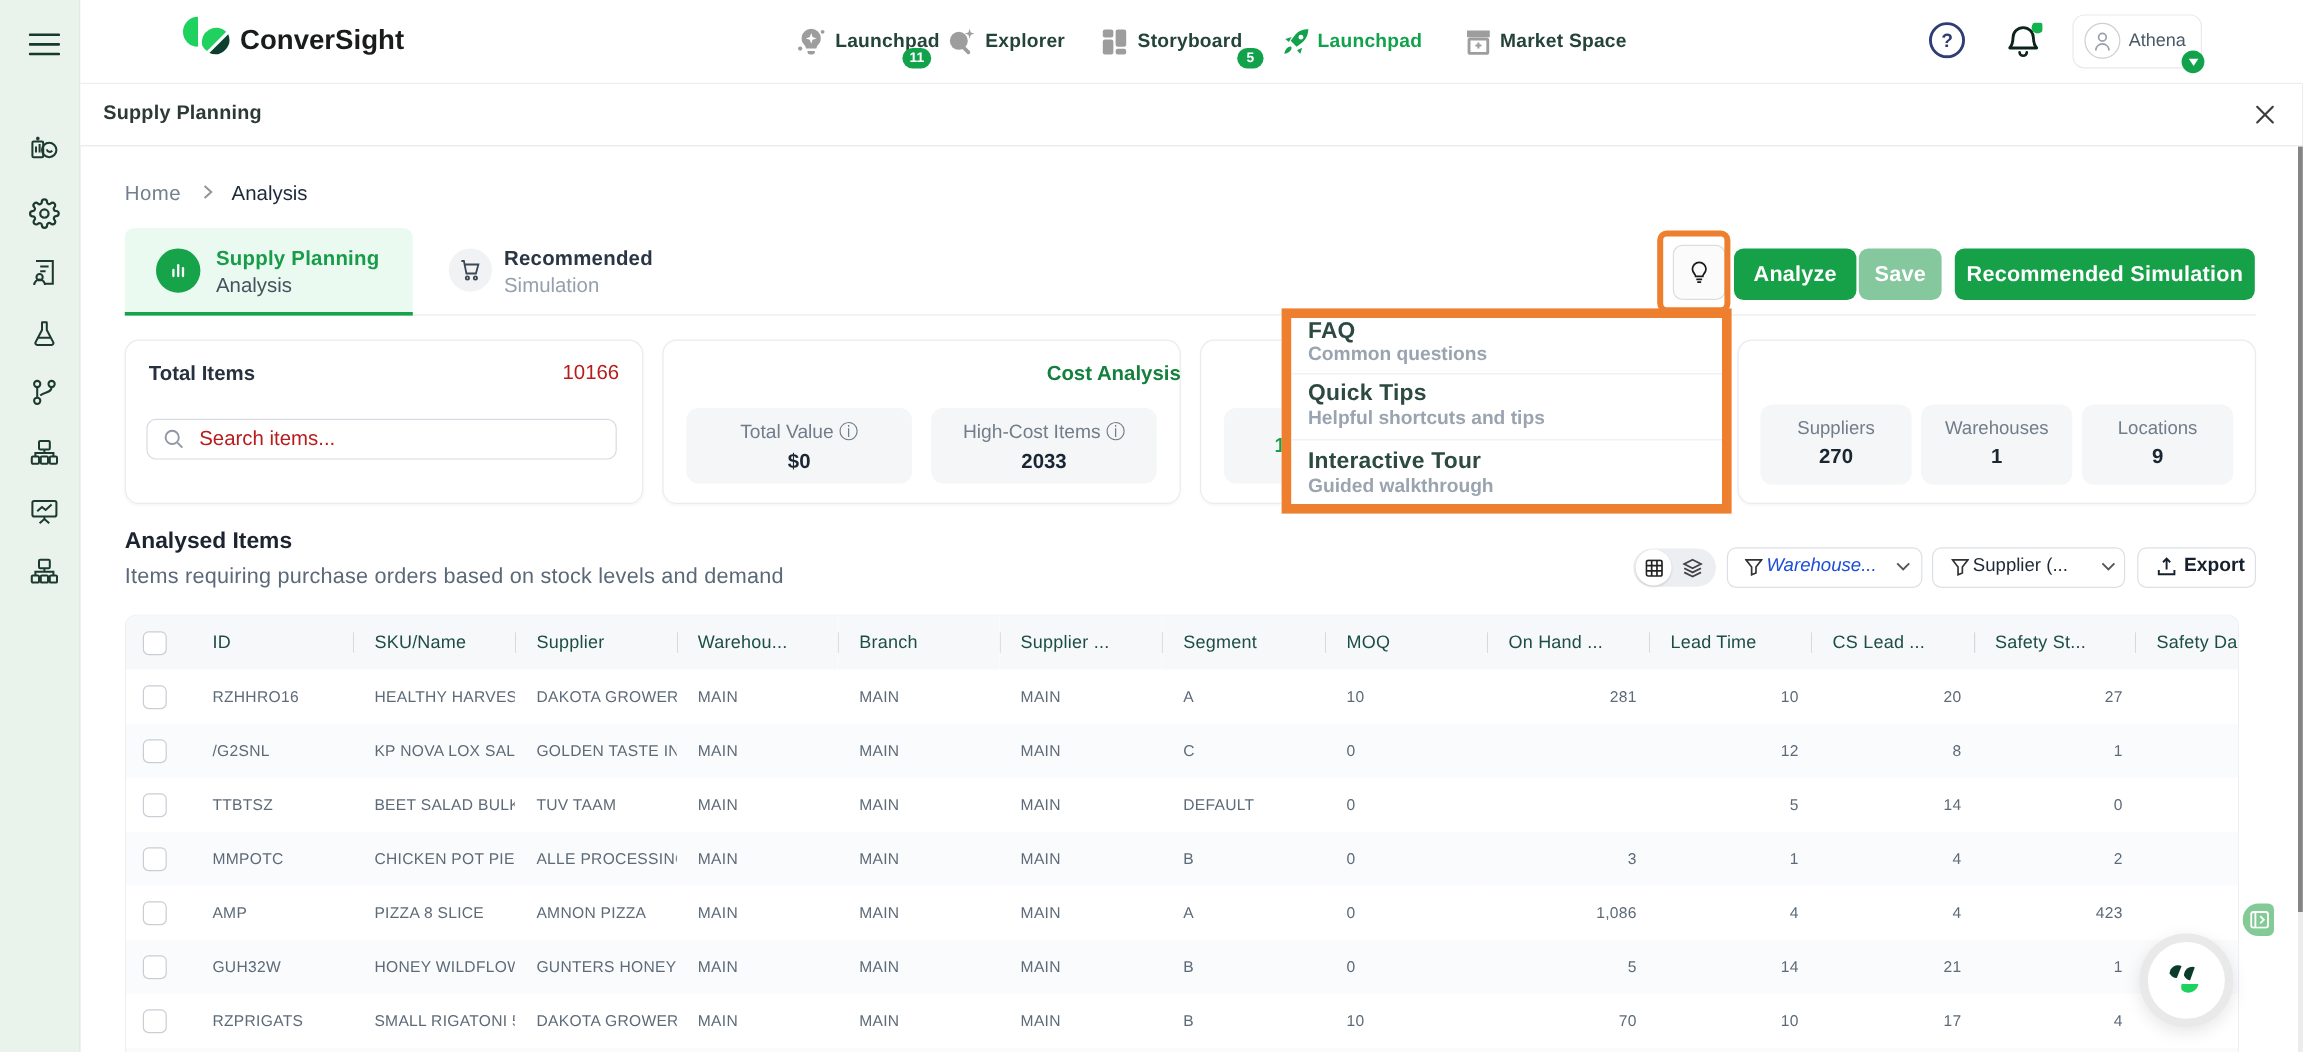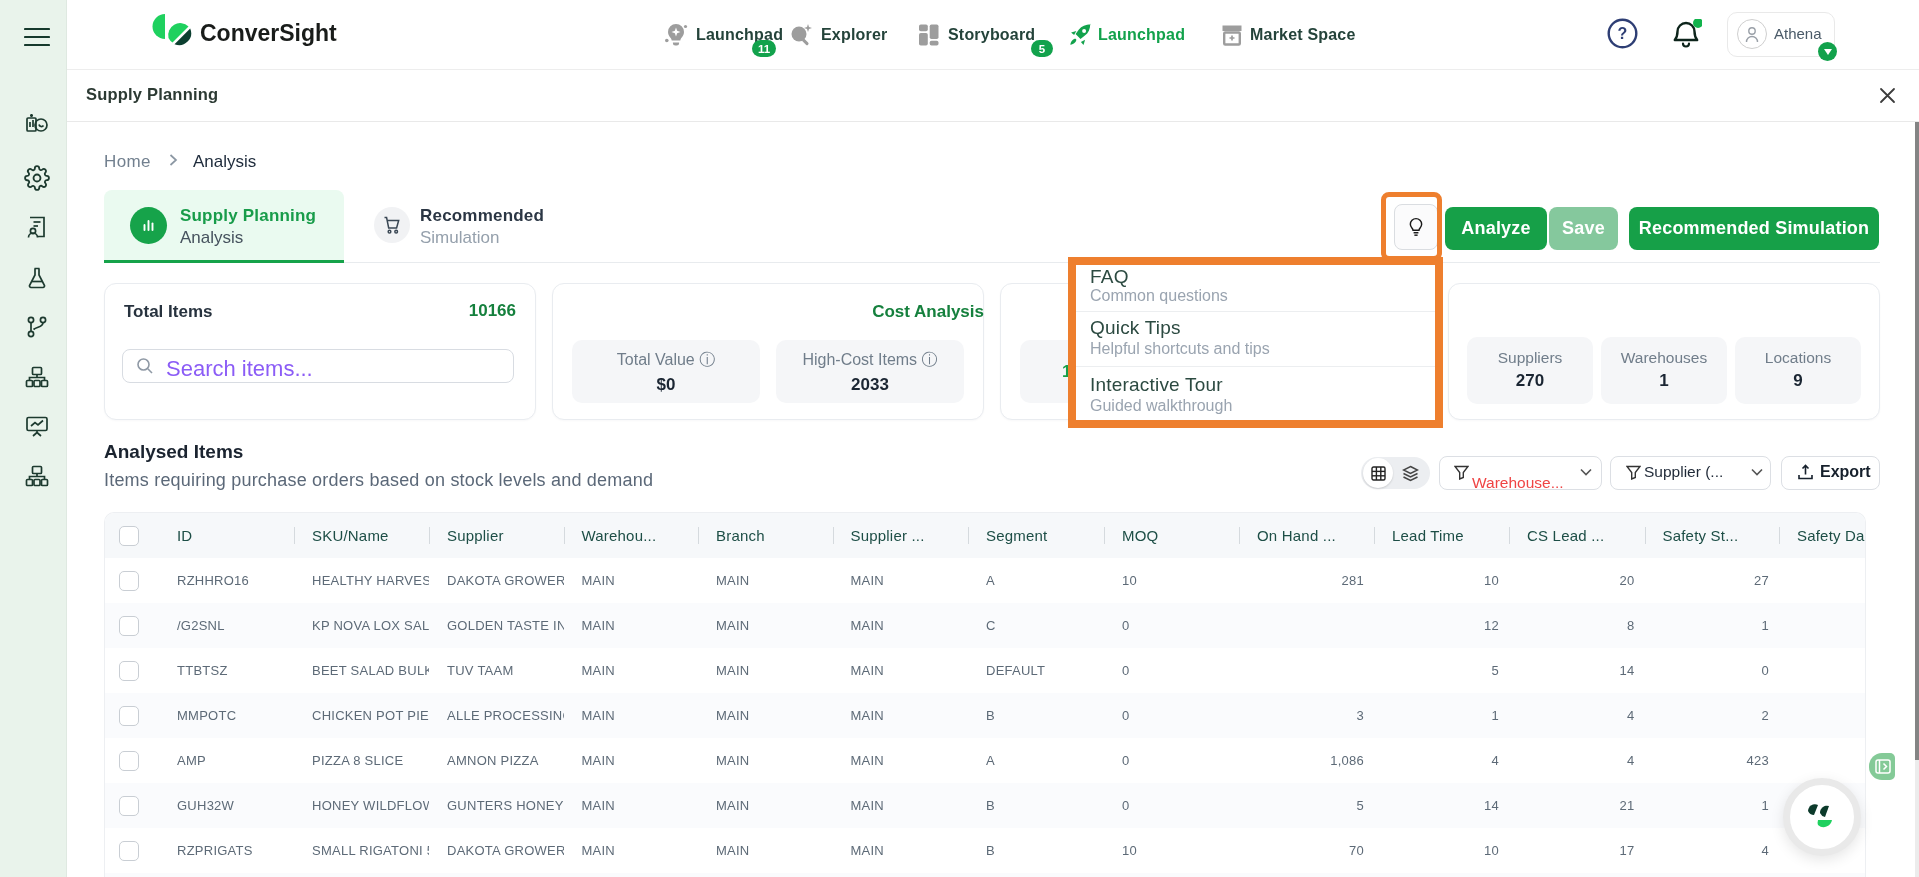--- a/index.html
+++ b/index.html
@@ -50,21 +50,21 @@
 td { height:45px; font-size:13px; color:#5d6a77; letter-spacing:.25px; padding:0 0 0 18px;
   white-space:nowrap; overflow:hidden; }
 tr.alt td { background:#fafbfd; }
 td.num, th.num { text-align:right; padding-right:10px; }
 .cb { width:20px; height:20px; border:1.5px solid #c9ced4; border-radius:5px; background:#fff; }
 
 
 #hl-bulb { position:absolute; left:1381px; top:192px; width:61px; height:69px;
   border:5px solid #ee7f2e; border-radius:8px; z-index:20; }
 #popup { position:absolute; left:1068px; top:257px; width:375px; height:171px;
-  background:#fff; border:8px solid #ee7f2e; z-index:19; }
+  background:#fff; border:8px solid #ee7f2e; z-index:19;font-weight:bold; }
 .pi-t { font-size:19px; color:#2c4a41; letter-spacing:.2px; }
 .pi-s { font-size:16px; color:#9aa4b0; }
 
 
 #sb-thumb { position:absolute; left:1915px; top:70px; width:4px; height:690px; background:#848484; }
 #sb-track { position:absolute; left:1915px; top:760px; width:4px; height:117px; background:#ececec; }
 </style>
 </head>
 <body>
 
@@ -246,27 +246,27 @@
     <path d="M11 2 a7 7 0 0 1 7 7 c0 2.6-1.4 4-2.4 5.2 -.5.7-.8 1.3-.9 2.2 h-7.4 c-.1-.9-.4-1.5-.9-2.2 C5.4 13 4 11.6 4 9 a7 7 0 0 1 7-7 z"></path>
     <line x1="8" y1="19.5" x2="14" y2="19.5"></line>
       <line x1="9" y1="22.5" x2="13" y2="22.5"></line>
   </svg>
   <div class="btn" style="left:1377px;top:85px;width:102px;height:43px;background:#16a048;">Analyze</div>
   <div class="btn" style="left:1481px;top:85px;width:69px;height:43px;background:#85c89d;">Save</div>
   <div class="btn" style="left:1561px;top:85px;width:250px;height:43px;background:#16a048;">Recommended Simulation</div>
 
   <div class="card" style="left:36px;top:161px;width:432px;height:137px;"></div>
   <div class="abs" style="left:56px;top:180px;font-size:17px;font-weight:700;color:#27323e;">Total Items</div>
-  <div class="abs" style="left:358px;top:179px;width:90px;text-align:right;font-size:17px;font-weight:700;color:#15803d;">10166</div>
+  <div class="abs" style="left:358px;top:179px;width:90px;text-align:right;font-size:17px;font-weight:400;color:#b91c1c;">10166</div>
   <div class="abs" style="left:54px;top:227px;width:392px;height:34px;border:1px solid #d8dce2;border-radius:8px;"></div>
   <svg class="abs" style="left:68px;top:235px" width="18" height="18" viewBox="0 0 18 18" fill="none" stroke="#8f99a5" stroke-width="1.6">
     <circle cx="7.5" cy="7.5" r="5.5"></circle>
       <line x1="11.8" y1="11.8" x2="16" y2="16"></line>
   </svg>
-  <div class="abs" style="left:98px;top:234px;font-size:22px;color:#8b5cf6;">Search items...</div>
+  <div class="abs" style="left:98px;top:234px;font-size:17px;color:#b91c1c;">Search items...</div>
 
   <div class="card" style="left:484px;top:161px;width:432px;height:137px;"></div>
   <div class="abs" style="left:484px;top:180px;width:432px;text-align:right;font-size:17px;font-weight:700;color:#15803d;">Cost Analysis</div>
   <div class="ibox" style="left:504px;top:218px;width:188px;height:63px;">
     <div class="lbl">Total Value <span class="info">ⓘ</span></div>
       <div class="val">$0</div>
   </div>
   <div class="ibox" style="left:708px;top:218px;width:188px;height:63px;">
     <div class="lbl">High-Cost Items <span class="info">ⓘ</span></div>
       <div class="val">2033</div>
@@ -305,21 +305,21 @@
   <svg class="abs" style="left:1334px;top:343px" width="17" height="17" viewBox="0 0 17 17" fill="none" stroke="#444" stroke-width="1.5">
     <path d="M8.5 1.5 L15.5 5 L8.5 8.5 L1.5 5 Z"></path>
     <path d="M1.5 8.5 L8.5 12 L15.5 8.5"></path>
       <path d="M1.5 12 L8.5 15.5 L15.5 12"></path>
   </svg>
 
   <div class="abs" style="left:1371px;top:334px;width:163px;height:34px;border:1px solid #dcdfe4;border-radius:8px;background:#fff;"></div>
   <svg class="abs" style="left:1386px;top:343px" width="15" height="15" viewBox="0 0 15 15" fill="none" stroke="#333" stroke-width="1.4">
     <path d="M1 1.5 h13 L9.3 7.5 v5 l-3.6 1.5 v-6.5 Z"></path>
   </svg>
-  <div class="abs" style="left:1404px;top:352px;font-size:15.5px;color:#ef4444;">Warehouse...</div>
+  <div class="abs" style="left:1404px;top:341px;font-size:15.5px;color:#1d4ed8;font-style:italic;">Warehouse...</div>
   <svg class="abs" style="left:1512px;top:346px" width="12" height="8" viewBox="0 0 12 8">
       <path d="M1 1.5 L6 6.5 L11 1.5" fill="none" stroke="#555" stroke-width="1.6"></path>
     </svg>
 
   <div class="abs" style="left:1542px;top:334px;width:161px;height:34px;border:1px solid #dcdfe4;border-radius:8px;background:#fff;"></div>
   <svg class="abs" style="left:1558px;top:343px" width="15" height="15" viewBox="0 0 15 15" fill="none" stroke="#333" stroke-width="1.4">
     <path d="M1 1.5 h13 L9.3 7.5 v5 l-3.6 1.5 v-6.5 Z"></path>
   </svg>
   <div class="abs" style="left:1576px;top:341px;font-size:15.5px;color:#1f2937;">Supplier (...</div>
   <svg class="abs" style="left:1683px;top:346px" width="12" height="8" viewBox="0 0 12 8">

